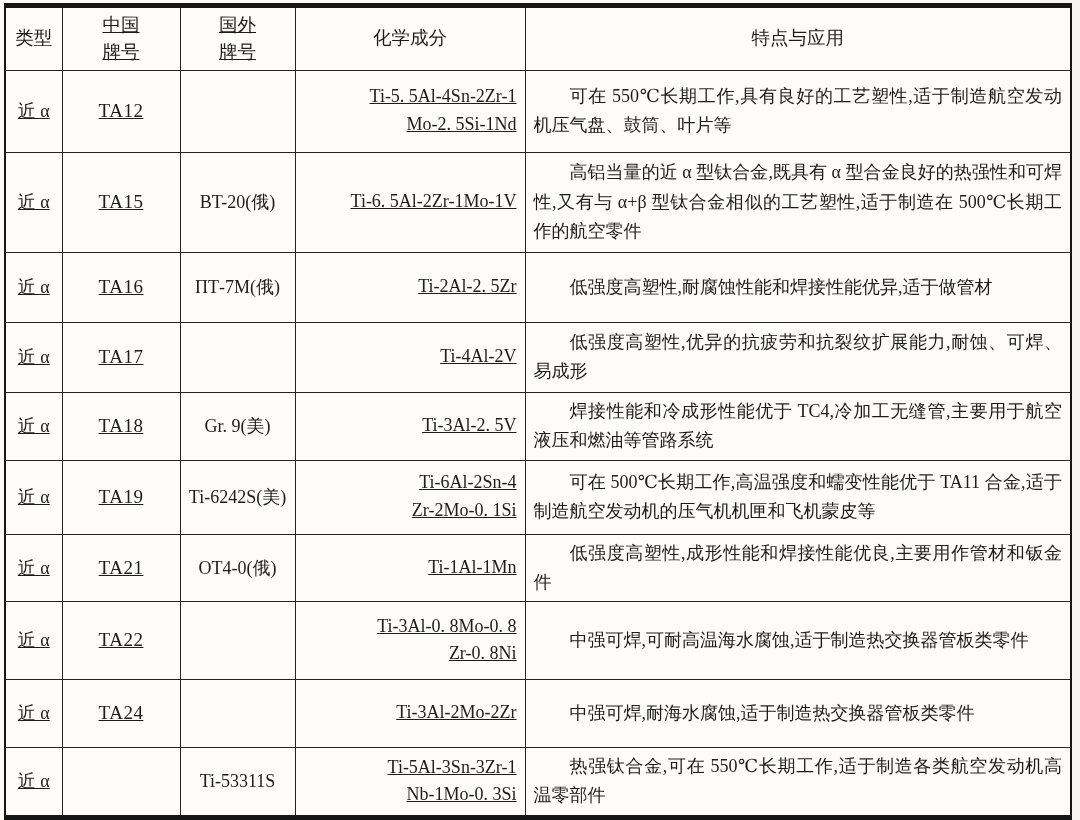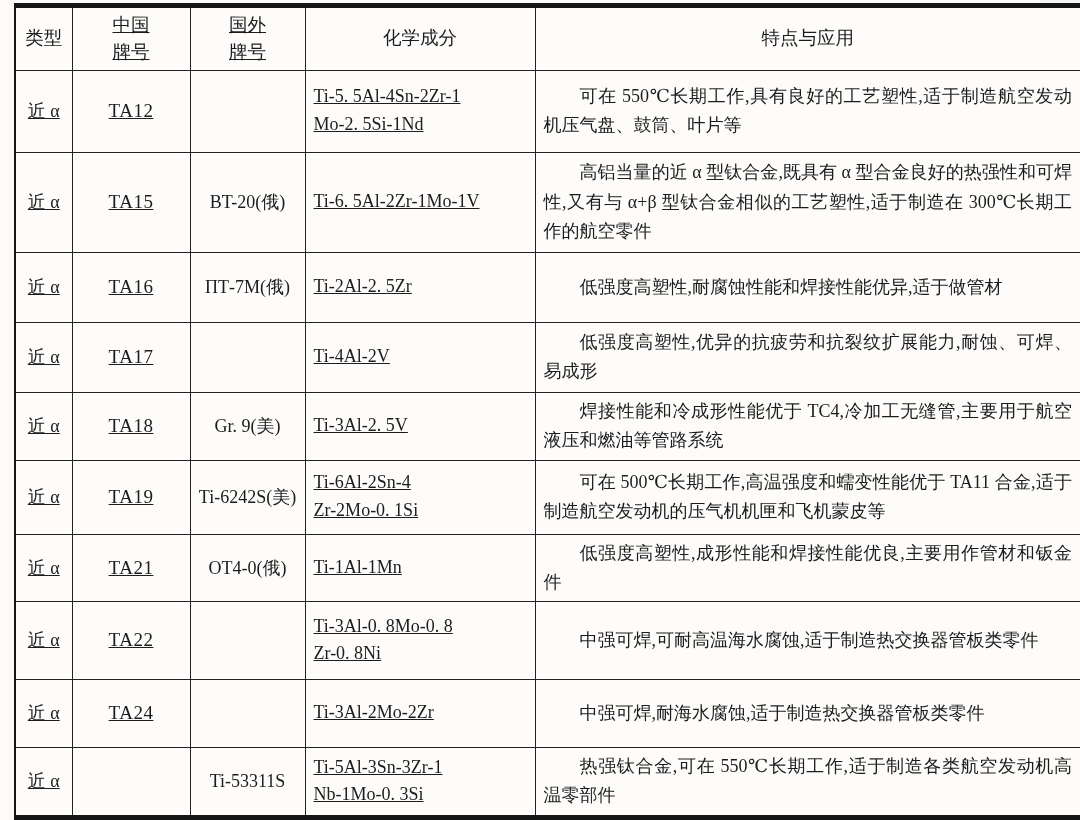--- a/index.html
+++ b/index.html
@@ -6,42 +6,42 @@
   body{
     background:#f6f5f1;
     font-family:"Liberation Serif","DejaVu Serif",serif;
     color:#1c1c1c;
     -webkit-font-smoothing:antialiased;
   }
   .page{
     width:1040px;height:820px;
     background:#fcfbf8;
     box-sizing:border-box;
-    padding:3px 4px 0 14px;
+    padding:3px 4px 0 4px;
   }
   table.doc-table{
     border-collapse:collapse;
     width:1066px;
     table-layout:fixed;
     background:#fdfcfa;
     border:2px solid #161616;
     border-top-width:5px;
     border-bottom-width:5px;
   }
   .doc-table td,.doc-table th{
     border:1.5px solid #222;
     box-sizing:border-box;
     padding:4px 8px;
     vertical-align:middle;
     font-weight:normal;
   }
   .c-type{ text-align:center; font-size:18px;text-decoration:underline; }
   .c-cn{   text-align:center; font-size:19px; letter-spacing:.5px;text-decoration:underline;}
   .c-fr{   text-align:center; font-size:18px; }
-  .c-comp{ text-align:left; font-size:18px; line-height:1.55;margin-left:40px; }
+  .c-comp{ text-align:right; font-size:18px; line-height:1.55;margin-left:40px; }
   .c-feat{
     text-align:justify;
     font-size:18px;
     line-height:1.62;
     padding:6px 13px 6px 12px;
   }
   .c-feat .para{ text-indent:2em; margin:0; }
   .ml{ white-space:pre-line;text-decoration:underline; }
   th.hdr{ text-align:center; font-size:18.5px; line-height:1.45; }
 </style>
@@ -78,21 +78,21 @@
             <p class="para">可在 550℃长期工作,具有良好的工艺塑性,适于制造航空发动机压气盘、鼓筒、叶片等</p>
           </td>
     </tr>
 
     <tr style="height:100px">
       <td class="c-type">近 α</td>
       <td class="c-cn">TA15</td>
       <td class="c-fr">BT-20(俄)</td>
       <td class="c-comp ml">Ti-6. 5Al-2Zr-1Mo-1V</td>
       <td class="c-feat">
-            <p class="para">高铝当量的近 α 型钛合金,既具有 α 型合金良好的热强性和可焊性,又有与 α+β 型钛合金相似的工艺塑性,适于制造在 300℃长期工作的航空零件</p>
+            <p class="para">高铝当量的近 α 型钛合金,既具有 α 型合金良好的热强性和可焊性,又有与 α+β 型钛合金相似的工艺塑性,适于制造在 500℃长期工作的航空零件</p>
           </td>
     </tr>
 
     <tr style="height:70px">
       <td class="c-type">近 α</td>
       <td class="c-cn">TA16</td>
       <td class="c-fr">ПТ-7М(俄)</td>
       <td class="c-comp ml">Ti-2Al-2. 5Zr</td>
       <td class="c-feat">
             <p class="para">低强度高塑性,耐腐蚀性能和焊接性能优异,适于做管材</p>

